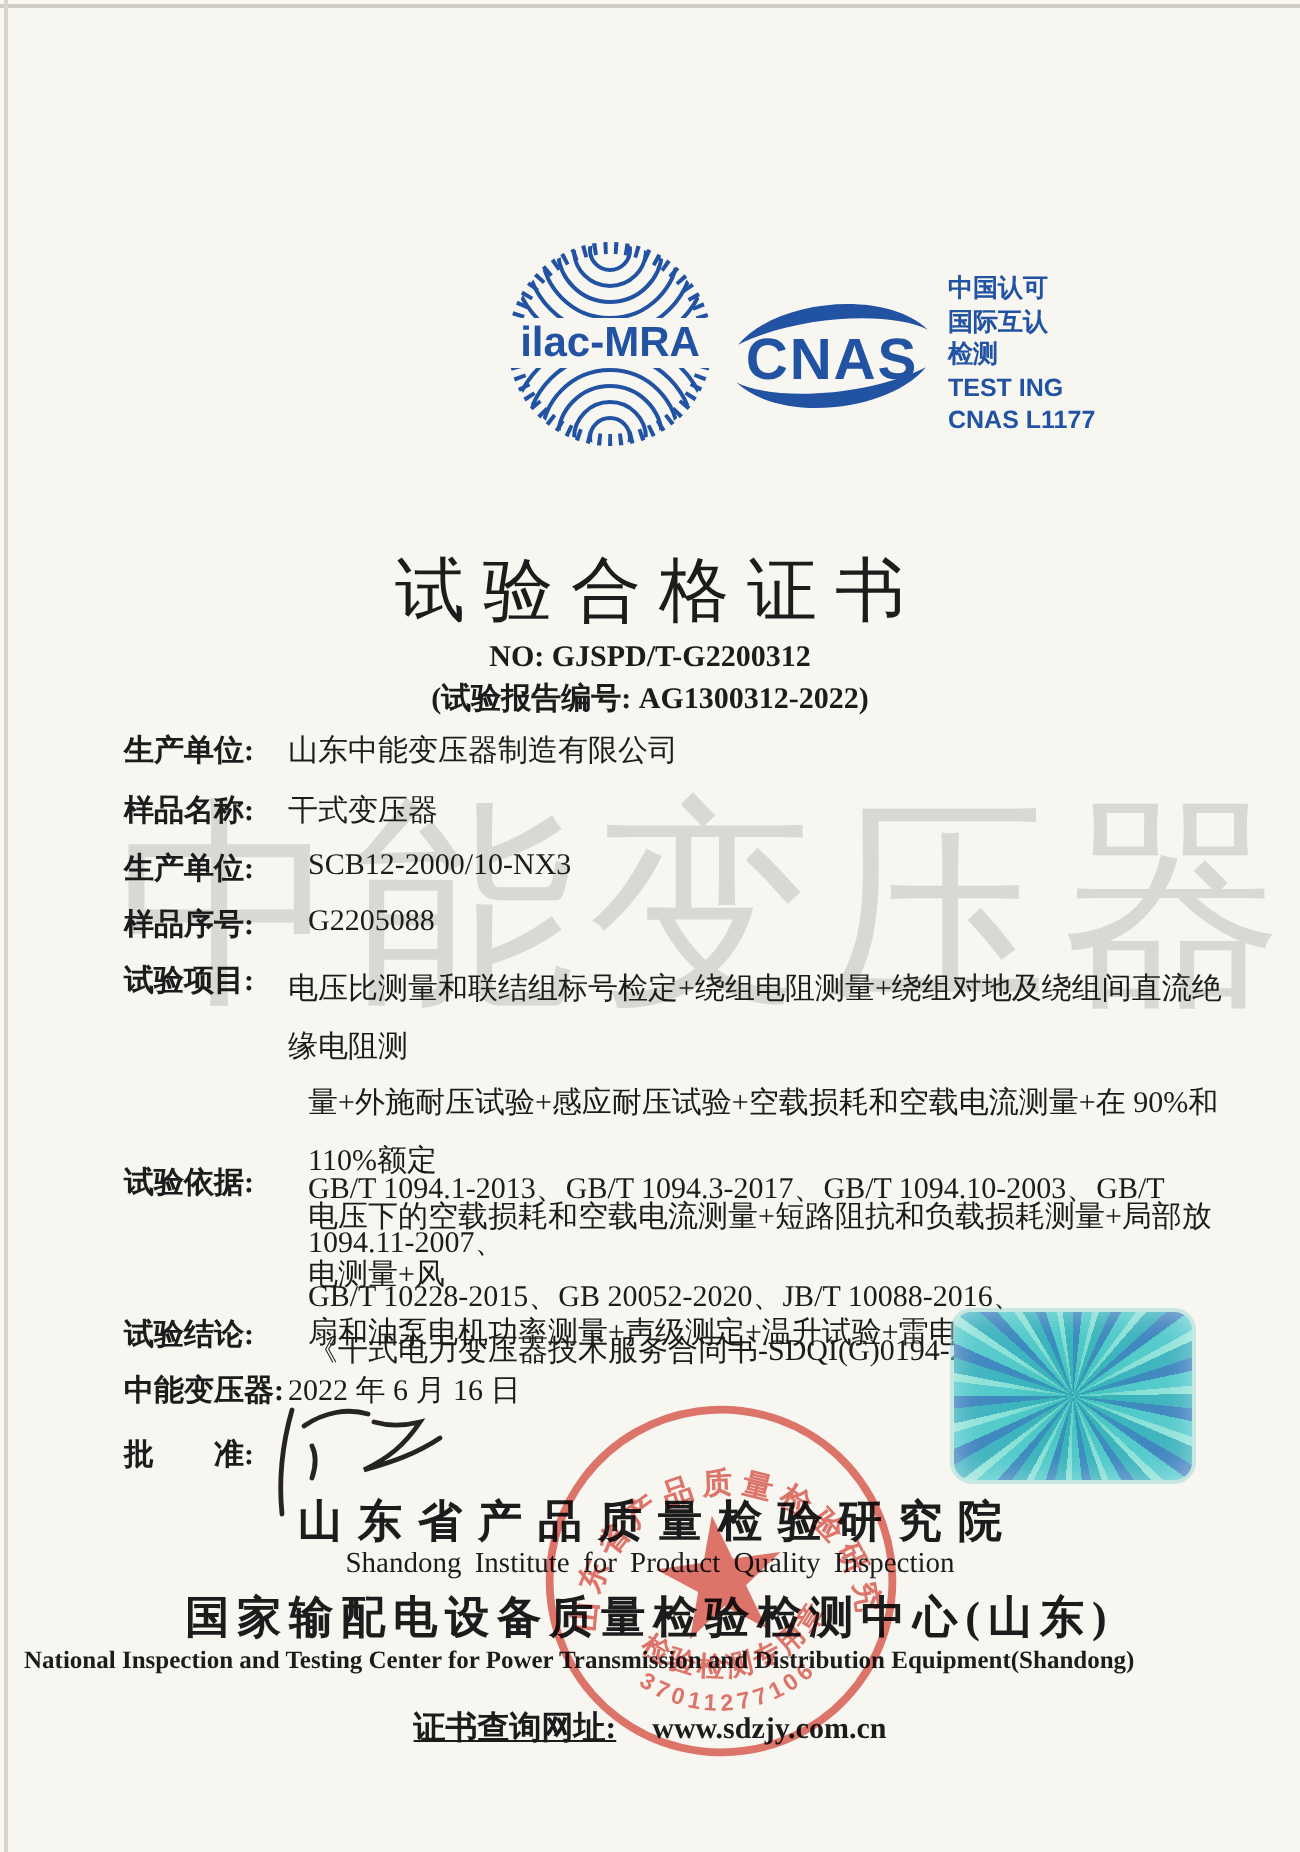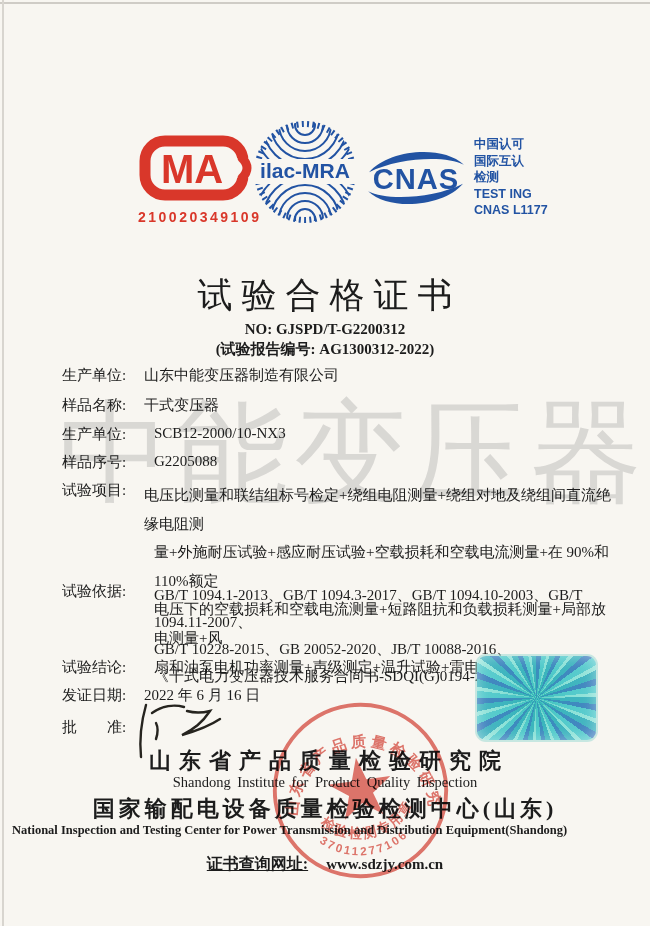--- a/index.html
+++ b/index.html
@@ -25,21 +25,21 @@
   
   .title{position:absolute;left:0;top:272px;width:100%;text-align:center;font-size:35px;
          font-weight:400;letter-spacing:9px;padding-left:9px;box-sizing:border-box;}
   .cert-no{position:absolute;left:0;top:321px;width:100%;text-align:center;
            font-size:15px;font-weight:700;}
   .report-no{position:absolute;left:0;top:340px;width:100%;text-align:center;
              font-size:15px;font-weight:700;}
 
   
   .row{position:absolute;left:62px;width:552px;display:flex;font-size:15px;}
-  .lab{flex:0 0 82px;font-weight:400;white-space:nowrap;}
+  .lab{flex:0 0 82px;font-weight:700;white-space:nowrap;}
   .lab.wide{flex-basis:88px;}
   .val{font-weight:500;}
   .val-block{flex:1;line-height:28.6px;font-weight:500;}
   .val-block.basis{line-height:27px;}
   .val-block .cont{padding-left:10px;}
   .ind{padding-left:10px;}
 
   
   .sig{position:absolute;left:132px;top:697px;}
 
@@ -70,29 +70,20 @@
 </style>
 </head>
 <body>
 
 <div class="page">
   <div class="edge-top"></div>
   <div class="edge-left"></div>
 
   <div class="watermark">中能变压器</div>
 
-  <div class="cma-wrap">
-    <svg width="116" height="68" viewBox="0 0 116 68">
-      <rect x="7" y="7" width="98" height="54" rx="20" fill="none" stroke="#d9372a" stroke-width="11"></rect>
-      <rect x="96" y="24" width="18" height="20" fill="#f8f6f1"></rect>
-      <path d="M104 24 q10 10 0 20" fill="none" stroke="#d9372a" stroke-width="9" stroke-linecap="round"></path>
-      <text x="54" y="49" text-anchor="middle" font-family="Liberation Sans, sans-serif" font-size="40" font-weight="700" fill="#d9372a">MA</text>
-    </svg>
-    <div class="cma-num">210020349109</div>
-  </div>
 
   <div class="ilac-wrap">
     <svg width="106" height="106" viewBox="0 0 106 106">
       <defs>
           <clipPath id="ilacClip">
             <circle cx="53" cy="53" r="50"></circle>
           </clipPath>
         </defs>
       <g clip-path="url(#ilacClip)" stroke="#2253a3" fill="none" stroke-width="2">
         <circle cx="53" cy="6" r="10"></circle>
@@ -163,21 +154,21 @@
     <div class="val-block basis">
       <div class="cont">GB/T 1094.1-2013、GB/T 1094.3-2017、GB/T 1094.10-2003、GB/T 1094.11-2007、</div>
       <div class="cont">GB/T 10228-2015、GB 20052-2020、JB/T 10088-2016、</div>
       <div class="cont">《干式电力变压器技术服务合同书-SDQI(G)0194-2022》</div>
     </div>
   </div>
   <div class="row" style="top:658px">
     <span class="lab">试验结论:</span>
   </div>
   <div class="row" style="top:686px">
-    <span class="lab">发证日期:</span>
+    <span class="lab">中能变压器:</span>
     <span class="val">2022 年 6 月 16 日</span>
   </div>
   <div class="row" style="top:718px">
     <span class="lab wide">批　　准:</span>
   </div>
 
   <svg class="sig" width="92" height="64" viewBox="0 0 92 64">
     <g fill="none" stroke="#26241f" stroke-width="2.4" stroke-linecap="round">
       <path d="M14,8 C10,22 7,40 9,60"></path>
       <path d="M20,16 C30,9 42,7 52,10"></path>

